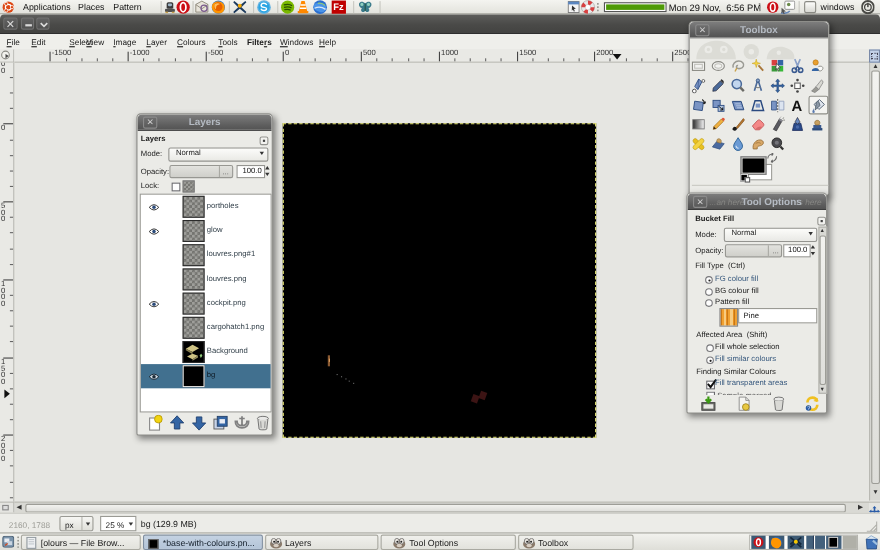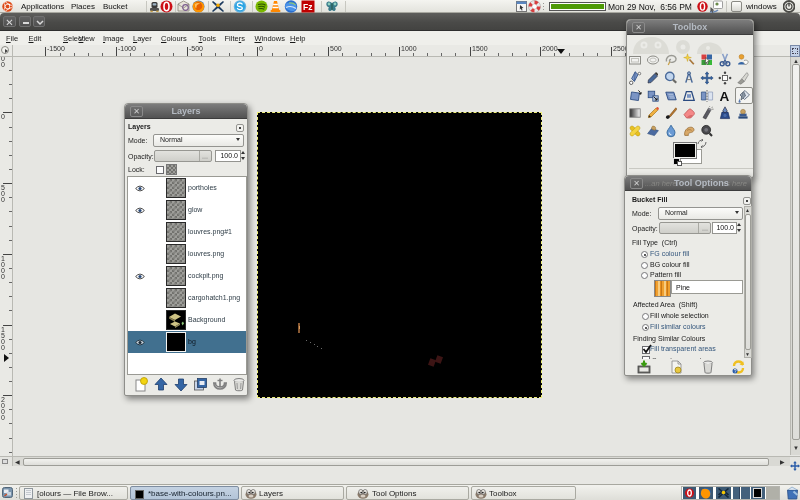--- a/index.html
+++ b/index.html
@@ -106,21 +106,21 @@
   <div class="abs" id="panel">
     <svg class="pic" style="left:2px;top:1px;" width="11" height="11" viewBox="0 0 11 11">
       <circle cx="5.5" cy="5.5" r="5.2" fill="#dd4814"></circle>
       <circle cx="5.5" cy="5.5" r="2.6" fill="none" stroke="#fff" stroke-width="1.1"></circle>
       <circle cx="8.9" cy="5.5" r="1.5" fill="#dd4814" stroke="#fff" stroke-width="0.7"></circle>
       <circle cx="3.6" cy="2.5" r="1.5" fill="#dd4814" stroke="#fff" stroke-width="0.7"></circle>
       <circle cx="3.6" cy="8.5" r="1.5" fill="#dd4814" stroke="#fff" stroke-width="0.7"></circle>
     </svg>
     <div class="ptxt" style="left:21px;">Applications</div>
     <div class="ptxt" style="left:71px;">Places</div>
-    <div class="ptxt" style="left:103px;">Bucket</div>
+    <div class="ptxt" style="left:103px;">Pattern</div>
     <div class="psep" style="left:146px;"></div>
     <svg class="pic" style="left:149px;top:1px;" width="11" height="11" viewBox="0 0 11 11">
       <rect x="2.5" y="1" width="6" height="6" rx="1.5" fill="#3a3a3a"></rect>
       <rect x="3.6" y="2.2" width="3.8" height="2.4" rx="1" fill="#9db3c4"></rect>
       <rect x="1" y="7" width="9" height="3" rx="1" fill="#505050"></rect>
       <rect x="1.4" y="9.6" width="2.4" height="1.4" fill="#caa24a"></rect>
       <rect x="7.2" y="9.6" width="2.4" height="1.4" fill="#caa24a"></rect>
     </svg>
     <svg class="pic" style="left:160px;top:0px;" width="13" height="13" viewBox="0 0 13 13">
       <circle cx="6.5" cy="6.5" r="6" fill="#cc0f16"></circle>
@@ -229,21 +229,21 @@
   </div>
   <div class="abs" id="menubar">
     <div class="mi" style="left:6px;"><u>F</u>ile</div>
     <div class="mi" style="left:28.5px;"><u>E</u>dit</div>
     <div class="mi" style="left:63px;text-align:center;"><u>S</u>elect</div>
     <div class="mi" style="left:78.5px;"><u>V</u>iew</div>
     <div class="mi" style="left:103px;"><u>I</u>mage</div>
     <div class="mi" style="left:133px;"><u>L</u>ayer</div>
     <div class="mi" style="left:161px;"><u>C</u>olours</div>
     <div class="mi" style="left:198.5px;"><u>T</u>ools</div>
-    <div class="mi" style="left:224.5px;">Filte<u>r</u>s</div>
+    <div class="mi" style="left:224.5px;font-weight:bold;">Filte<u>r</u>s</div>
     <div class="mi" style="left:254.5px;"><u>W</u>indows</div>
     <div class="mi" style="left:290px;"><u>H</u>elp</div>
   </div>
   <div class="abs" id="corner">
     <div style="position:absolute;left:1px;top:1px;width:8px;height:8px;border:1px solid #8a8a84;border-radius:50%;background:#f2f2ee;">
       <div style="position:absolute;left:3px;top:2px;width:0;height:0;border-top:2px solid transparent;border-bottom:2px solid transparent;border-left:3px solid #444;"></div>
     </div>
   </div>
   <div class="abs" id="hruler">
     <div class="htickM" style="left:32px;"></div>
@@ -348,20 +348,36 @@
   </div>
   <div class="abs" id="cornerTR">
     <div style="position:absolute;left:1px;top:2px;width:6px;height:6px;border:1px dotted #445;"></div>
   </div>
   <div class="abs" id="qmask">
     <div style="position:absolute;left:2px;top:2px;width:6px;height:5px;border:1px solid #888;background:#ddd;"></div>
   </div>
   <div class="abs" id="navbtn">
     <svg width="10" height="10" viewBox="0 0 14 14" style="margin:0;">
       <path d="M7 0 L9.5 3 L8 3 L8 6 L11 6 L11 4.5 L14 7 L11 9.5 L11 8 L8 8 L8 11 L9.5 11 L7 14 L4.5 11 L6 11 L6 8 L3 8 L3 9.5 L0 7 L3 4.5 L3 6 L6 6 L6 3 L4.5 3 Z" fill="#2a5ca8"></path>
+    </svg>
+  </div>
+  <div class="abs" id="statusbar">
+    <div style="position:absolute;left:8px;top:6px;font-size:7.5px;color:#9c9c96;">2160, 1788</div>
+    <div style="position:absolute;left:54px;top:2px;width:31px;height:14px;border:1px solid #9a9a94;border-radius:2px;background:linear-gradient(#f6f6f3,#e0e0da);">
+      <div style="position:absolute;left:4px;top:3px;font-size:7.5px;color:#222;">px</div>
+      <div style="position:absolute;left:19px;top:0px;width:1px;height:12px;background:#b5b5af;"></div>
+      <div style="position:absolute;right:2px;top:5px;width:0;height:0;border-left:2.5px solid transparent;border-right:2.5px solid transparent;border-top:3.5px solid #333;"></div>
+    </div>
+    <div style="position:absolute;left:91px;top:2px;width:33px;height:14px;border:1px solid #9a9a94;background:#fff;">
+      <div style="position:absolute;left:4px;top:3px;font-size:7.5px;color:#222;">25 %</div>
+      <div style="position:absolute;right:2px;top:5px;width:0;height:0;border-left:2.5px solid transparent;border-right:2.5px solid transparent;border-top:3.5px solid #333;"></div>
+    </div>
+    <div style="position:absolute;left:128px;top:5px;font-size:8px;color:#1a1a1a;">bg (129.9 MB)</div>
+    <svg style="position:absolute;left:787px;top:6px;" width="11" height="11" viewBox="0 0 11 11">
+      <path d="M10 1 L10 10 L1 10 M10 4 L4 10 M10 7 L7 10" stroke="#b0b0aa" stroke-width="1" fill="none"></path>
     </svg>
   </div>
   <div class="abs" id="taskbar">
     <svg style="position:absolute;left:2px;top:2px;" width="11" height="11" viewBox="0 0 11 11">
       <rect x="0.5" y="0.5" width="10" height="10" rx="2" fill="#7a94ac" stroke="#51667a"></rect>
       <rect x="2" y="2.5" width="4.5" height="3.5" fill="#e8ecf2"></rect>
       <rect x="4.5" y="5" width="4.5" height="3.5" fill="#c8d4e0"></rect>
       <path d="M2.5 9 L5 7" stroke="#d04a20" stroke-width="1.2"></path>
     </svg>
     <div style="position:absolute;left:15px;top:2px;width:3px;height:11px;background-image:radial-gradient(circle,#9a9a94 30%,transparent 32%);background-size:3px 3px;"></div>

